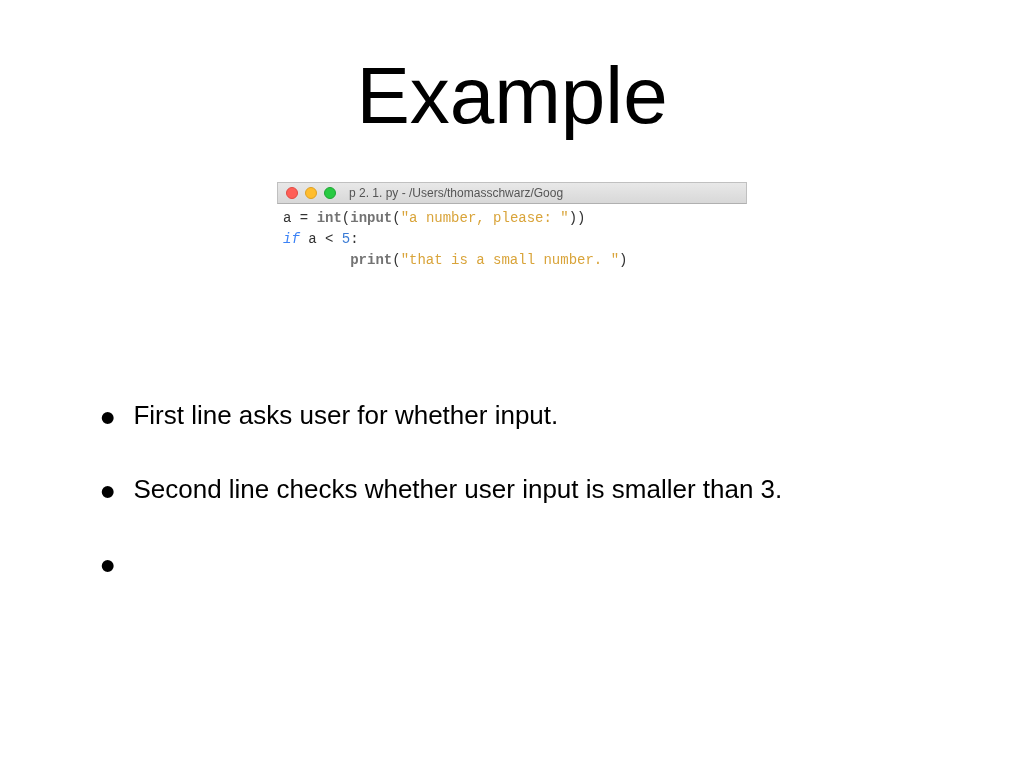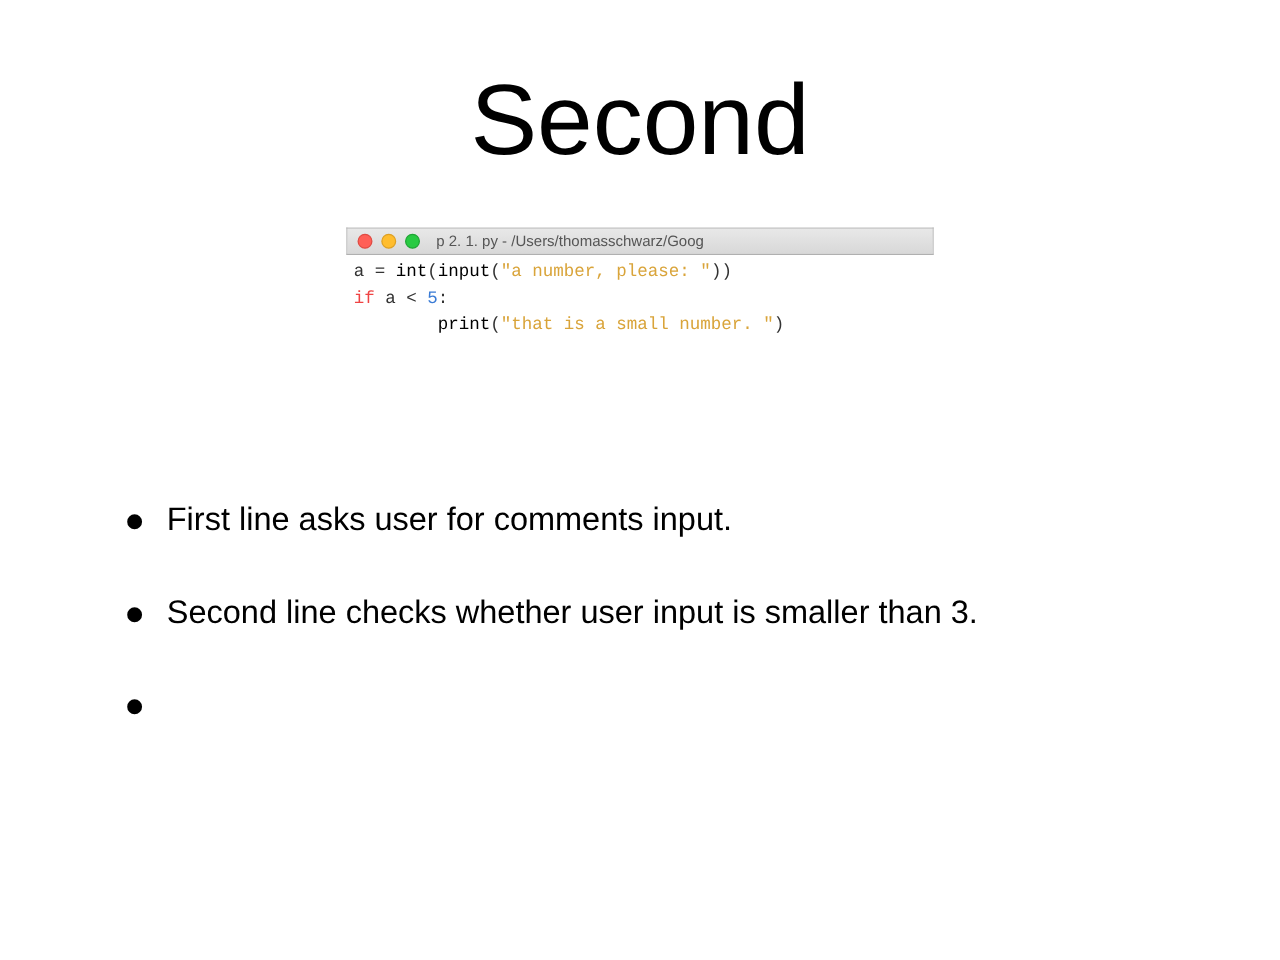--- a/index.html
+++ b/index.html
@@ -65,24 +65,24 @@
       font-size: 14px;
       line-height: 1.5;
       white-space: pre;
       color: #333;
     }
     .code-line {
       display: block;
     }
     .c-var { color: #333; }
     .c-op { color: #333; }
-    .c-func { color: #000000; }
+    .c-func { color: #737373; font-weight: bold; }
     .c-paren { color: #333; }
     .c-str { color: #d9a43a; }
-    .c-kw { color: #ef4444; }
+    .c-kw { color: #3b82f6; font-style: italic; }
     .c-num { color: #3a7bd5; }
     .indent { display: inline-block; }
     .bullets {
       padding-left: 100px;
       padding-right: 60px;
     }
     .bullet-item {
       display: flex;
       align-items: flex-start;
       margin-bottom: 38px;
@@ -97,36 +97,36 @@
       font-size: 26px;
       line-height: 1.3;
       padding-top: 2px;
     }
   </style>
 </head>
 <body>
 
 <div class="slide">
 
-  <h1 class="title">Second</h1>
+  <h1 class="title">Example</h1>
 
   <div class="code-window">
     <div class="titlebar">
       <span class="traffic-light tl-red"></span>
       <span class="traffic-light tl-yellow"></span>
       <span class="traffic-light tl-green"></span>
       <span class="window-title">p 2. 1. py - /Users/thomasschwarz/Goog</span>
     </div>
     <div class="code-area"><span class="code-line"><span class="c-var">a</span><span class="c-op"> = </span><span class="c-func">int</span><span class="c-paren">(</span><span class="c-func">input</span><span class="c-paren">(</span><span class="c-str">"a number, please: "</span><span class="c-paren">))</span></span><span class="code-line"><span class="c-kw">if</span><span> </span><span class="c-var">a</span><span class="c-op"> &lt; </span><span class="c-num">5</span><span class="c-op">:</span></span><span class="code-line"><span class="indent">        </span><span class="c-func">print</span><span class="c-paren">(</span><span class="c-str">"that is a small number. "</span><span class="c-paren">)</span></span></div>
   </div>
 
   <ul class="bullets">
     <li class="bullet-item">
       <span class="bullet-dot">•</span>
-      <span class="bullet-text">First line asks user for comments input.</span>
+      <span class="bullet-text">First line asks user for whether input.</span>
     </li>
     <li class="bullet-item">
       <span class="bullet-dot">•</span>
       <span class="bullet-text">Second line checks whether user input is smaller than 3.</span>
     </li>
     <li class="bullet-item">
       <span class="bullet-dot">•</span>
     </li>
   </ul>
 

